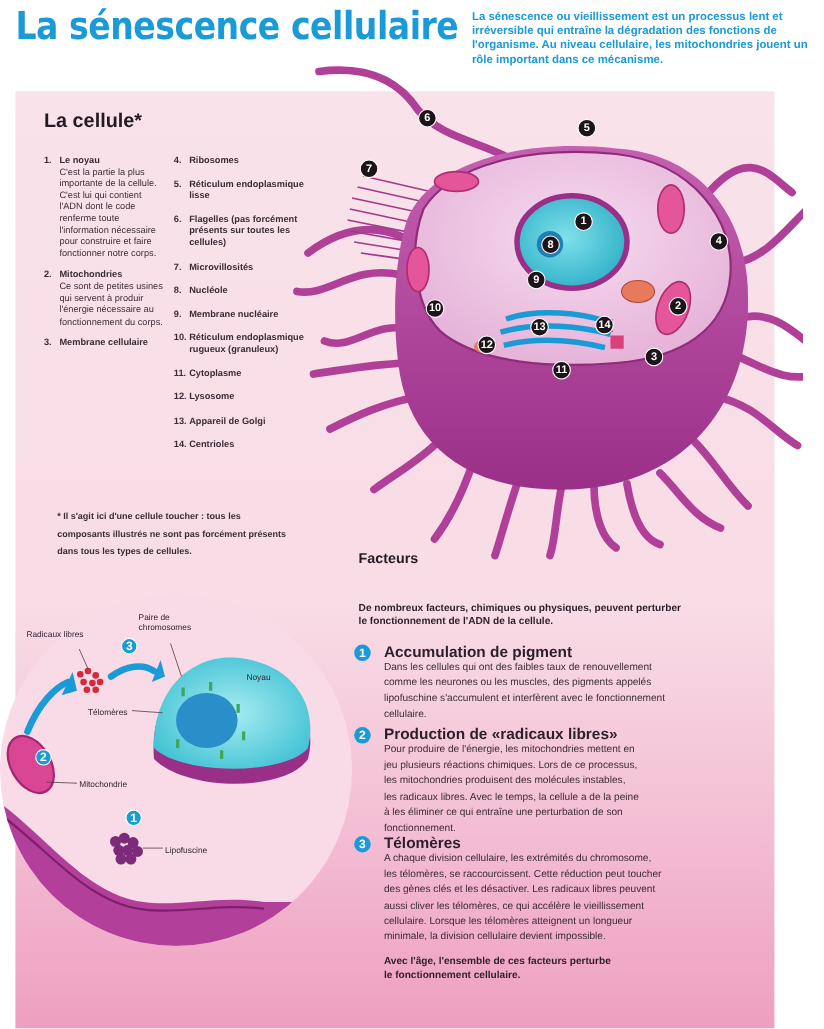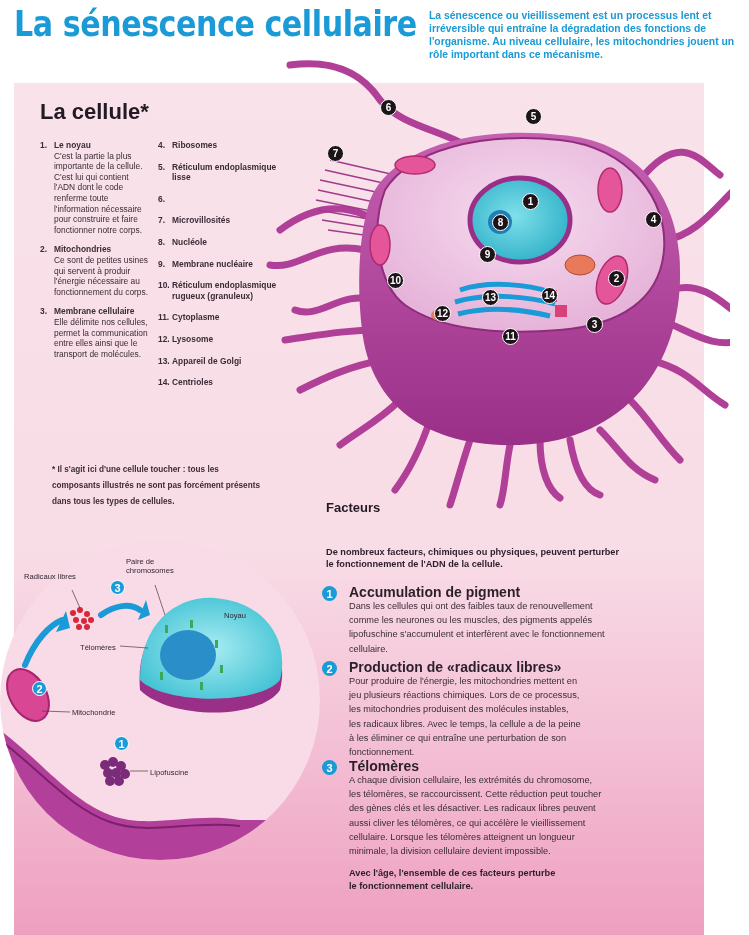--- a/index.html
+++ b/index.html
@@ -18,21 +18,21 @@
     font-size: 10.4px; line-height: 13px; font-weight: bold; color: #1a9ad6;
   }
 
   .panel {
     position: absolute; left: 14px; top: 83px; width: 690px; height: 852px;
     background: linear-gradient(to bottom, #f9e2ea 0%, #f8dce6 55%, #f3bcd2 80%, #ee9fc0 100%);
   }
 
   .section-title {
     position: absolute; left: 40px; top: 99px;
-    font-size: 22px; font-weight: bold; color: #231a23;
+    font-size: 18px; font-weight: bold; color: #231a23;
   }
 
   .legend-col { position: absolute; font-size: 8.4px; line-height: 10.6px; color: #3a2c36; }
   .legend-col .item { display: flex; margin-bottom: 9px; }
   .legend-col .num { width: 14px; flex: none; font-weight: bold; }
   .legend-col .term { font-weight: bold; display: block; }
   .legend-col .desc { display: block; }
   .col-a { left: 40px; top: 140px; width: 112px; }
   .col-b { left: 158px; top: 140px; width: 120px; }
   .col-b .item { margin-bottom: 11px; }
@@ -105,36 +105,36 @@
     <span class="num">2.</span>
     <div>
         <span class="term">Mitochondries</span>
     <span class="desc">Ce sont de petites usines qui servent à produir l'énergie nécessaire au fonctionnement du corps.</span>
       </div>
   </div>
   <div class="item">
     <span class="num">3.</span>
     <div>
         <span class="term">Membrane cellulaire</span>
-    <span class="desc">Elle délimite nos cellules, permet la communication entre elles ainsi que le transport de molécules.</span>
       </div>
   </div>
 </div>
 
 <div class="legend-col col-b">
   <div class="item">
       <span class="num">4.</span>
       <span class="term">Ribosomes</span>
     </div>
   <div class="item">
       <span class="num">5.</span>
       <span class="term">Réticulum endoplasmique lisse</span>
     </div>
   <div class="item">
       <span class="num">6.</span>
+      <span class="term">Flagelles (pas forcément présents sur toutes les cellules)</span>
     </div>
   <div class="item">
       <span class="num">7.</span>
       <span class="term">Microvillosités</span>
     </div>
   <div class="item">
       <span class="num">8.</span>
       <span class="term">Nucléole</span>
     </div>
   <div class="item">

